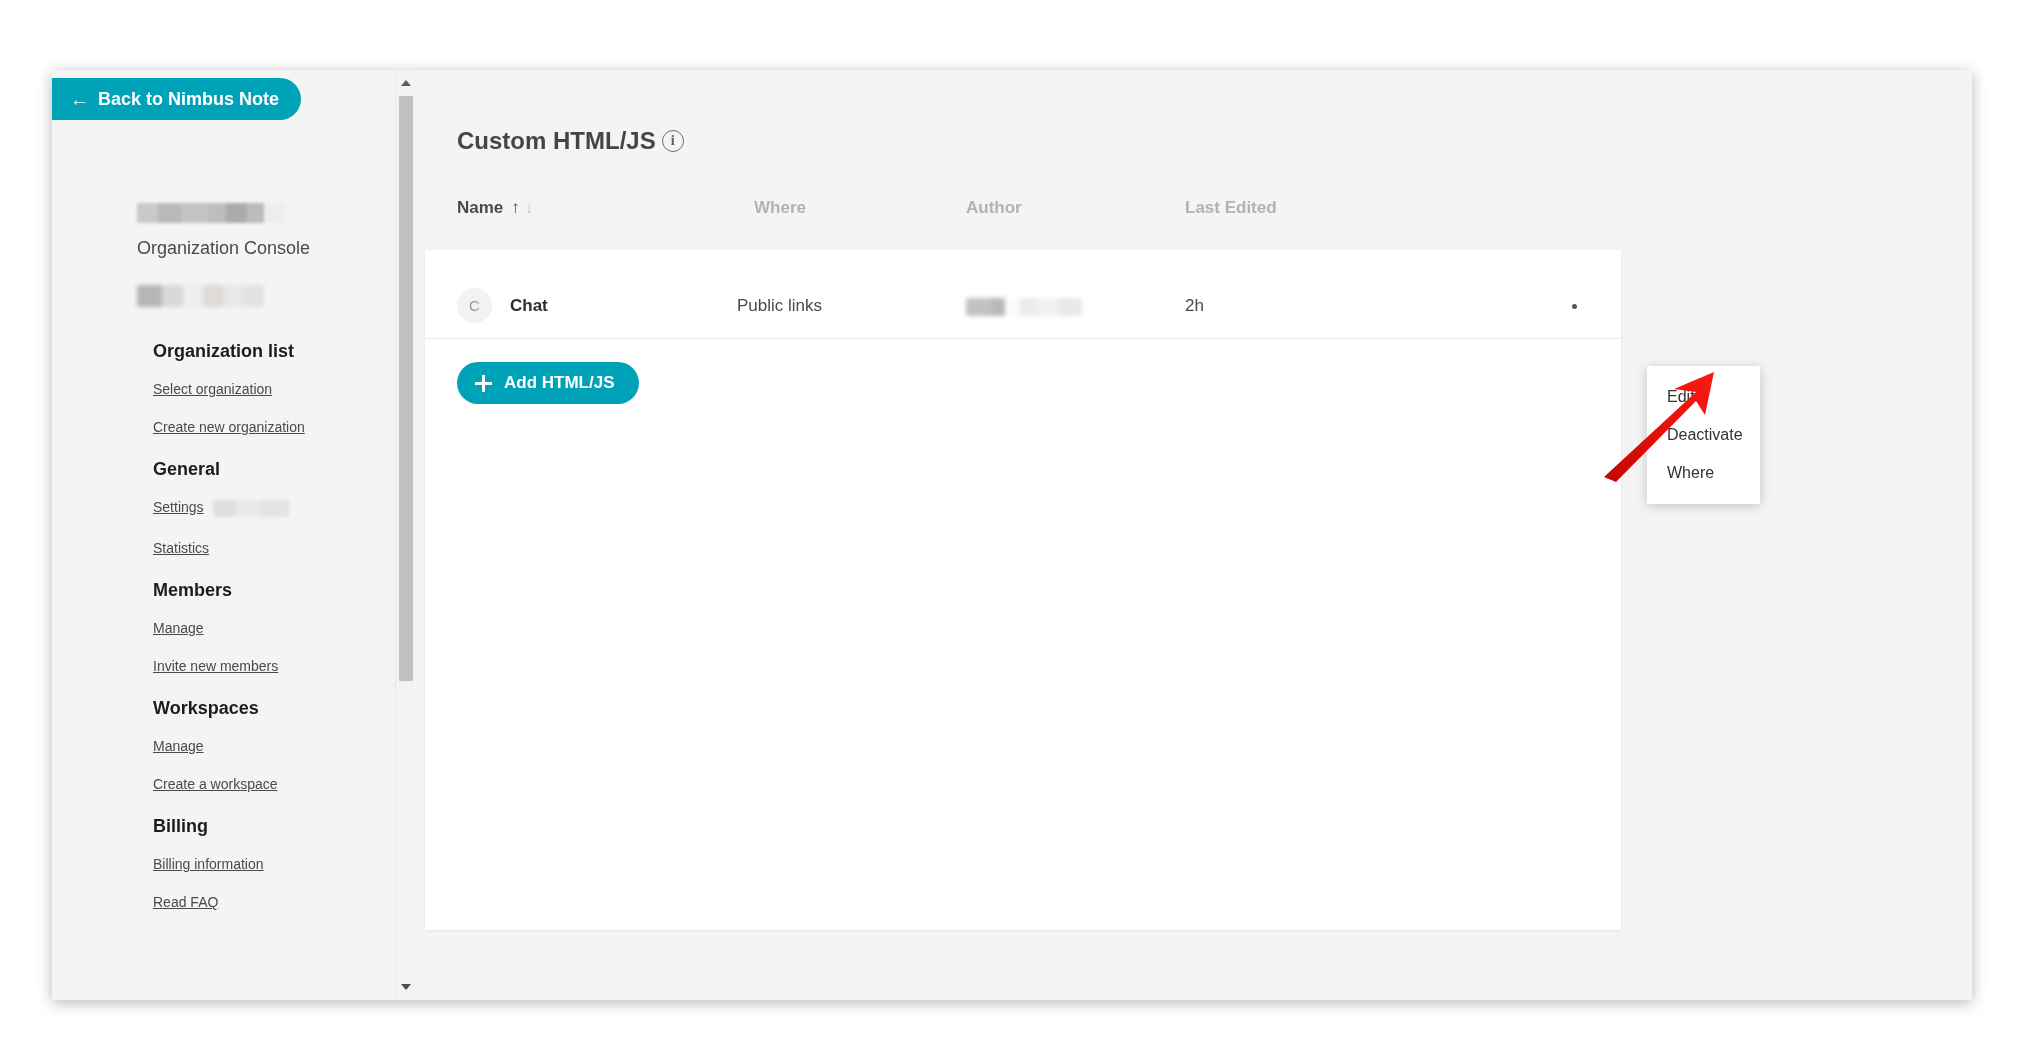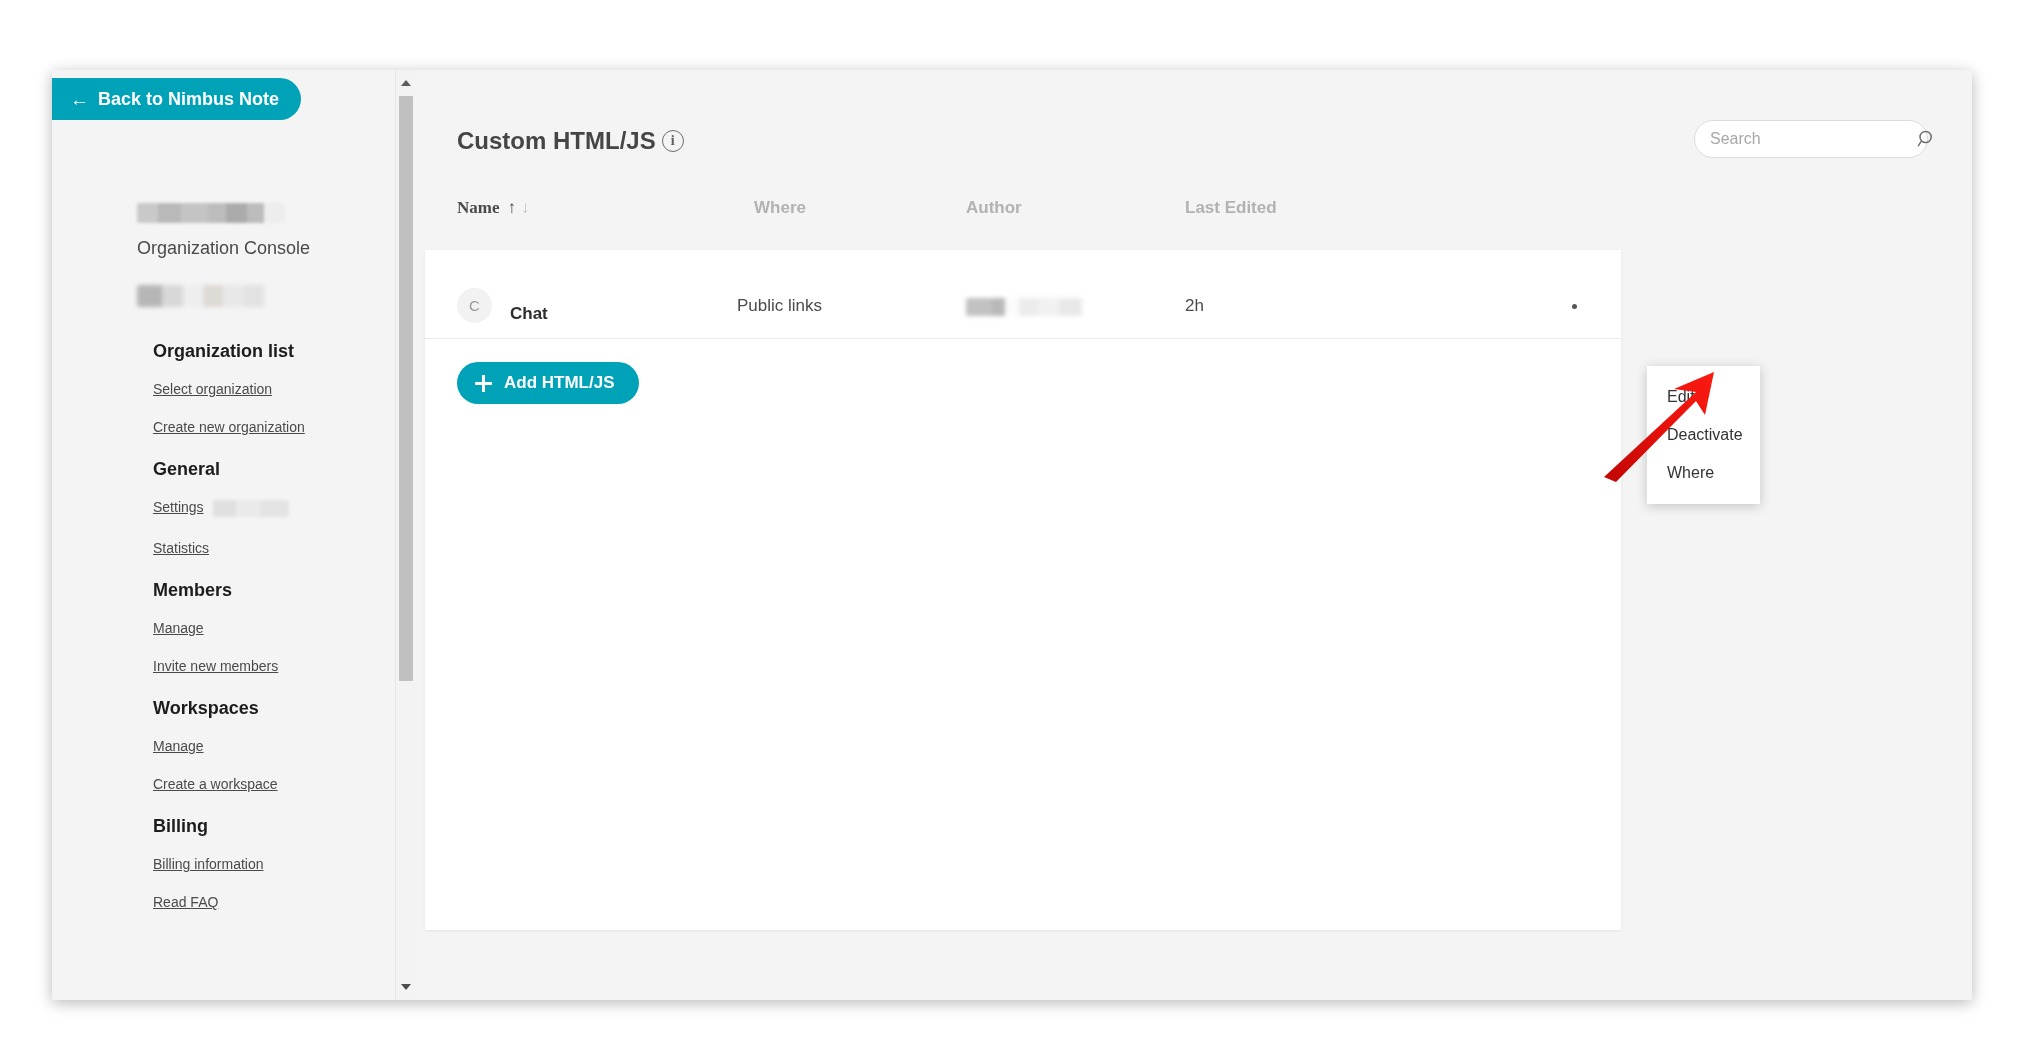--- a/index.html
+++ b/index.html
@@ -218,21 +218,21 @@
     left: 0; top: 128px;
     width: 100%; height: 52px;
   }
   .th {
     position: absolute;
     top: 0;
     font-size: 17px; font-weight: bold;
     color: #b2b2b2;
     white-space: nowrap;
   }
-  .th.active { color: #4a4a4a; font-family: Liberation Serif, serif; }
+  .th.active { color: #4a4a4a; }
   .th-name { left: 42px; display: flex; align-items: center; gap: 8px; cursor: pointer; }
   .th-where { left: 322px; margin-left: 17px; }
   .th-author { left: 551px; }
   .th-edited { left: 770px; }
   .sort-arrows { display: flex; gap: 5px; font-size: 17px; font-weight: normal; }
   .sort-up { color: #4a4a4a; cursor: pointer; }
   .sort-down { color: #c3c3c3; cursor: pointer; }
 
   .card {
     position: absolute;
@@ -257,21 +257,21 @@
     display: flex; align-items: center; justify-content: center;
     font-size: 15px; color: #9a9a9a;
   }
   .cell {
     position: absolute;
     top: 23px;
     font-size: 17px;
     color: #4b4b4b;
     white-space: nowrap;
   }
-  .cell-name { left: 85px; font-weight: bold; color: #2e2e2e; margin-top: 8px; }
+  .cell-name { left: 85px; font-weight: bold; color: #2e2e2e; }
   .cell-where { left: 312px; }
   .cell-edited { left: 760px; }
   .author-blur {
     position: absolute;
     left: 541px; top: 25px;
     width: 116px; height: 18px;
     background: linear-gradient(90deg,
       #c2c2c2 0%, #c2c2c2 22%,
       #b8b8b8 22%, #b8b8b8 34%,
       #fbfbfb 34%, #fbfbfb 46%,
@@ -430,27 +430,20 @@
     </div>
   </div>
 
   <div class="main">
 
     <div class="main-head">
       <div class="page-title">Custom HTML/JS</div>
       <div class="info-icon">i</div>
     </div>
 
-    <div class="search-wrap">
-      <input class="search-input" type="text" placeholder="Search" style="">
-      <svg class="search-icon" viewBox="0 0 20 20">
-        <circle cx="8.6" cy="8" r="5.6" fill="none" stroke="#6e6e6e" stroke-width="1.5"></circle>
-        <line x1="4.4" y1="12.2" x2="1.4" y2="16.6" stroke="#6e6e6e" stroke-width="1.5" stroke-linecap="round"></line>
-      </svg>
-    </div>
 
     <div class="table-head">
       <div class="th active th-name">
         <span>Name</span>
         <span class="sort-arrows">
           <span class="sort-up">↑</span>
           <span class="sort-down">↓</span>
         </span>
       </div>
       <div class="th th-where">Where</div>

